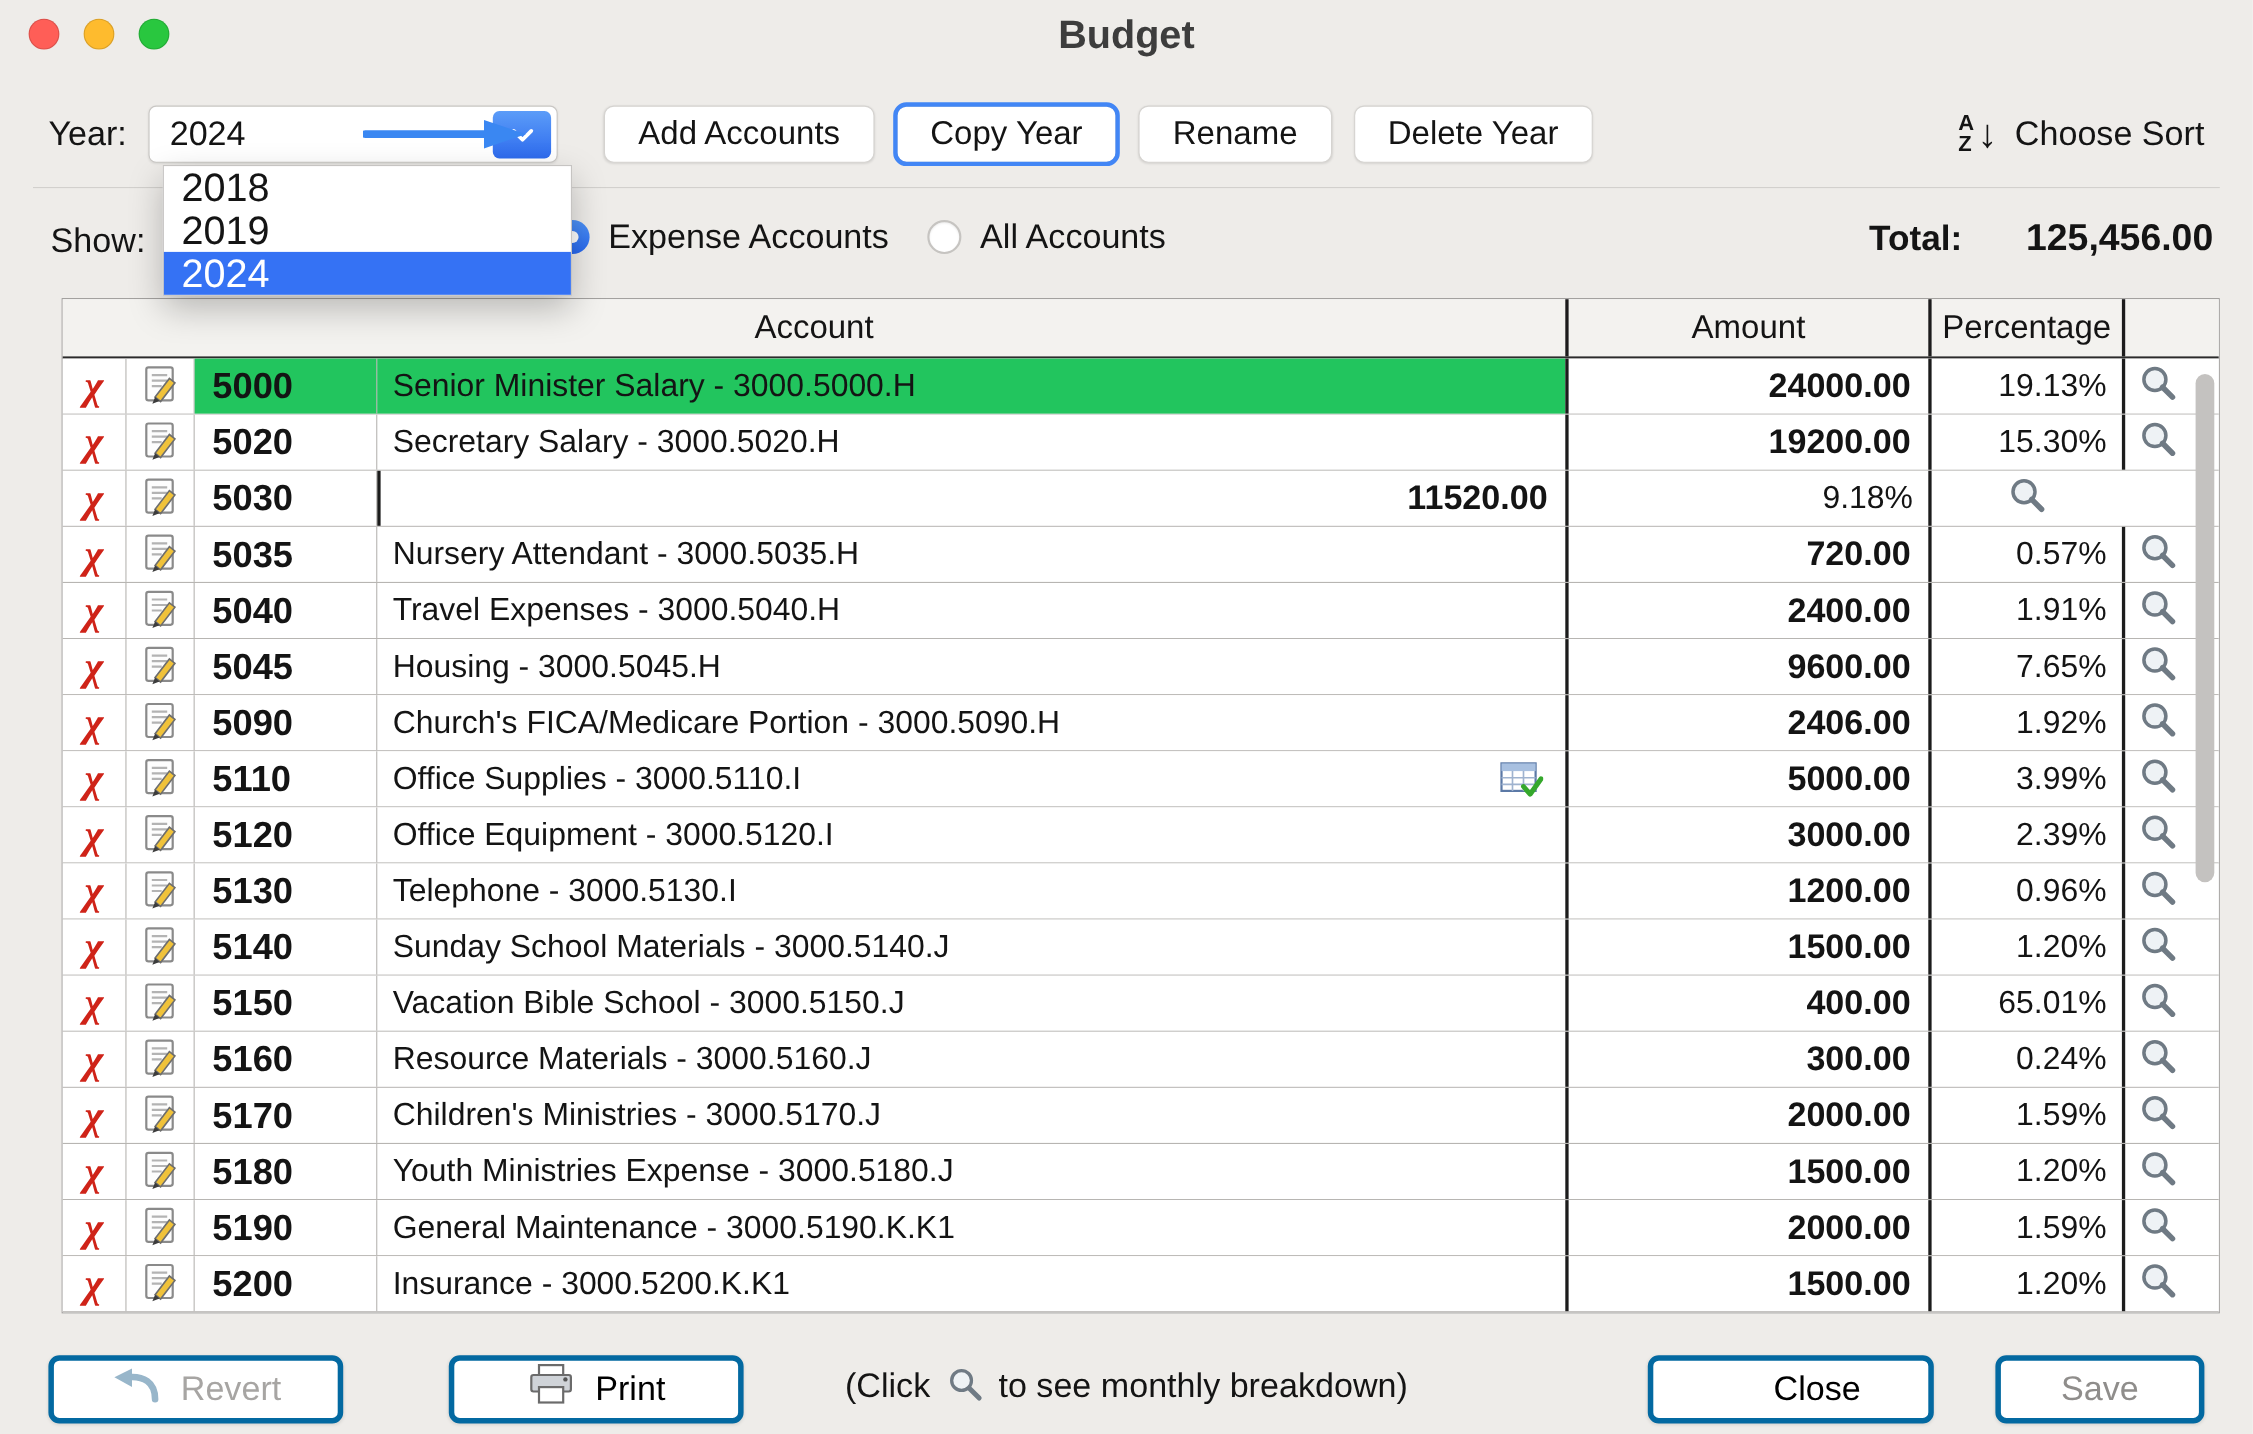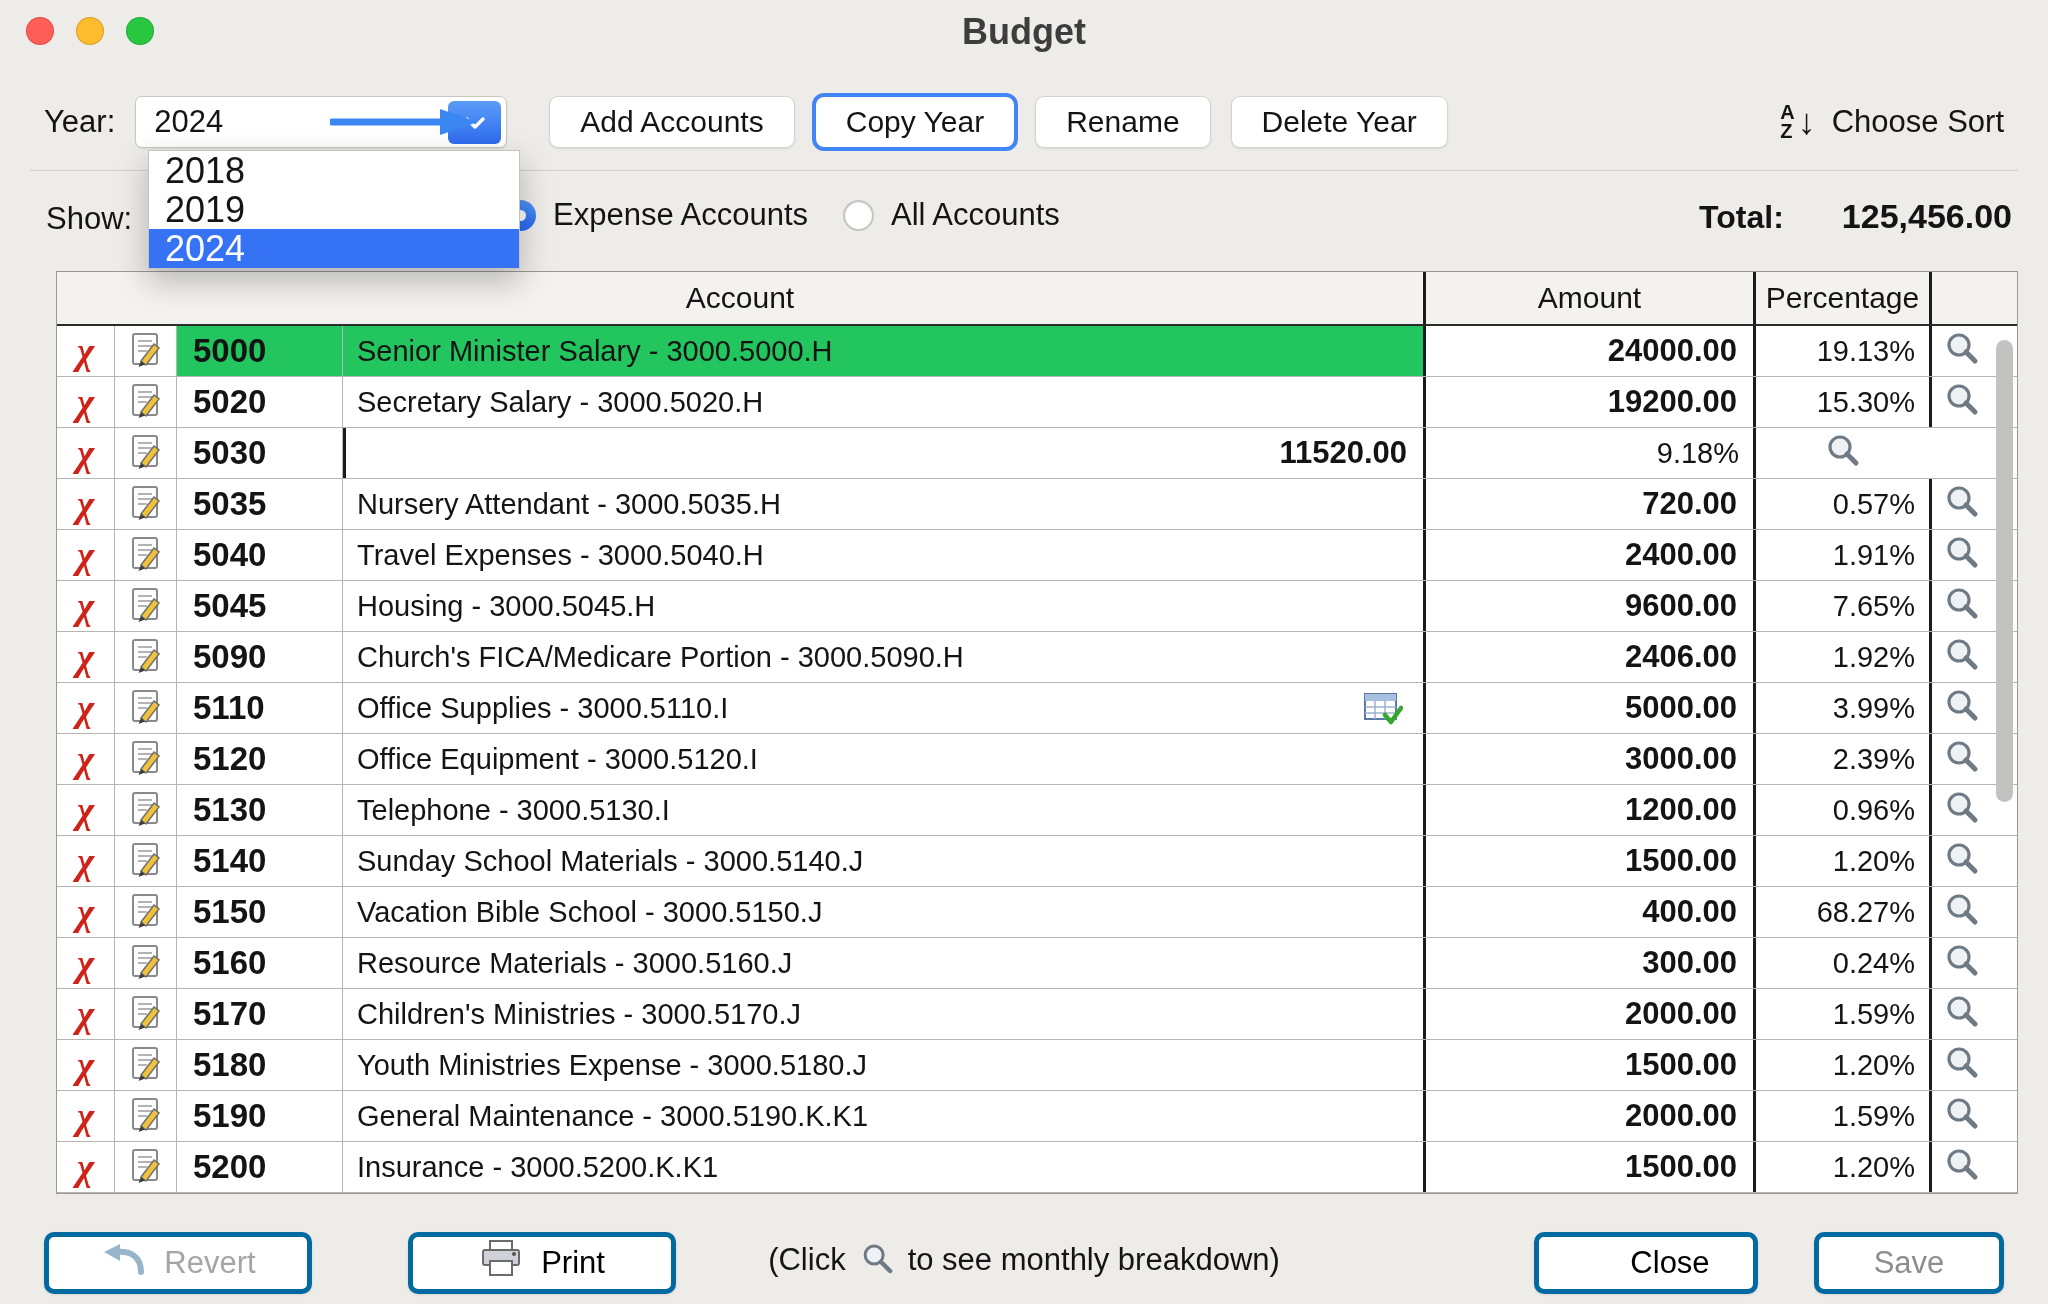--- a/index.html
+++ b/index.html
@@ -91,21 +91,21 @@
 
   
   .footer { position:relative; display:flex; align-items:center; margin-top:36px; height:66px; padding:0 44px; }
   .btn { height:62px; background:#fff; border:5px solid #0369a1; border-radius:10px;
     box-shadow:0 1px 3px rgba(0,0,0,.10); font-size:31px; display:flex; align-items:center;
     justify-content:center; gap:18px; cursor:pointer; }
   .btn.revert { width:268px; color:#a7a5a3; }
   .btn.print  { width:268px; margin-left:96px; }
   .hint { position:absolute; left:50%; transform:translateX(-50%); font-size:31px;
     display:flex; align-items:flex-start; gap:14px; }
-  .btn.close { width:224px; margin-left:auto;padding-left:48px; }
+  .btn.close { width:260px; margin-left:auto;padding-left:48px; }
   .btn.save  { width:190px; margin-left:56px; color:#8f8d8b; }
 </style>
 </head>
 <body>
 
 <div class="window">
 
   <div class="titlebar">
     <div class="lights">
       <div class="light red"></div>
@@ -526,21 +526,21 @@
           <path d="M13 31 l-2.5 6 6.5-2.5 z" fill="#3c3c3c"></path>
         </svg>
       </span>
     </div>
     <div class="cell c-num">5150</div>
     <div class="cell c-name">
       <span>Vacation Bible School - 3000.5150.J</span>
 
     </div>
     <div class="cell c-amt">400.00</div>
-    <div class="cell c-pct">68.27%</div>
+    <div class="cell c-pct">65.01%</div>
     <div class="cell c-mag">
       <span>
         <svg width="36" height="36" viewBox="0 0 36 36">
           <circle cx="15" cy="14" r="10" fill="#eef2f5" stroke="#6f7a84" stroke-width="3.2"></circle>
           <line x1="22" y1="21" x2="31" y2="30" stroke="#6f7a84" stroke-width="5" stroke-linecap="round"></line>
         </svg>
       </span>
     </div>
   </div>
         <div class="row">

